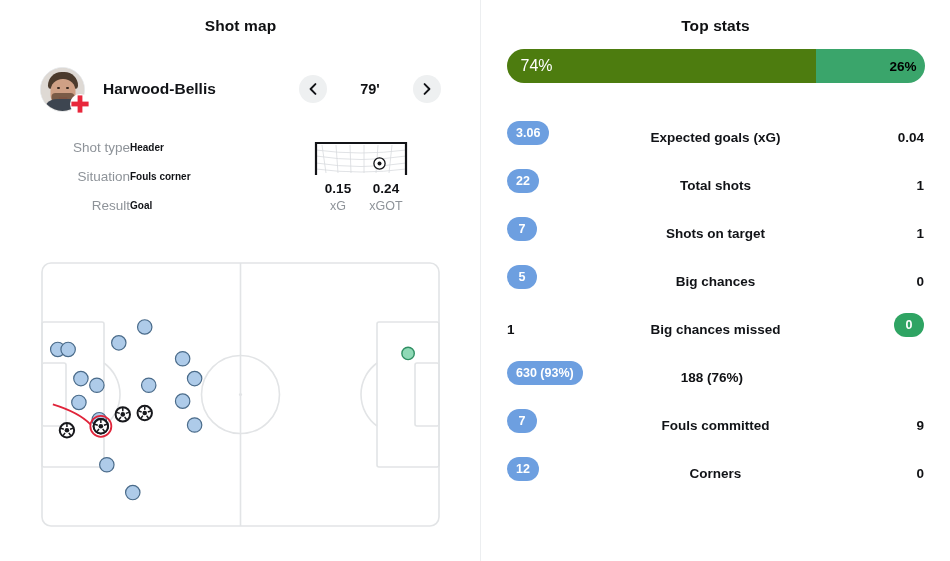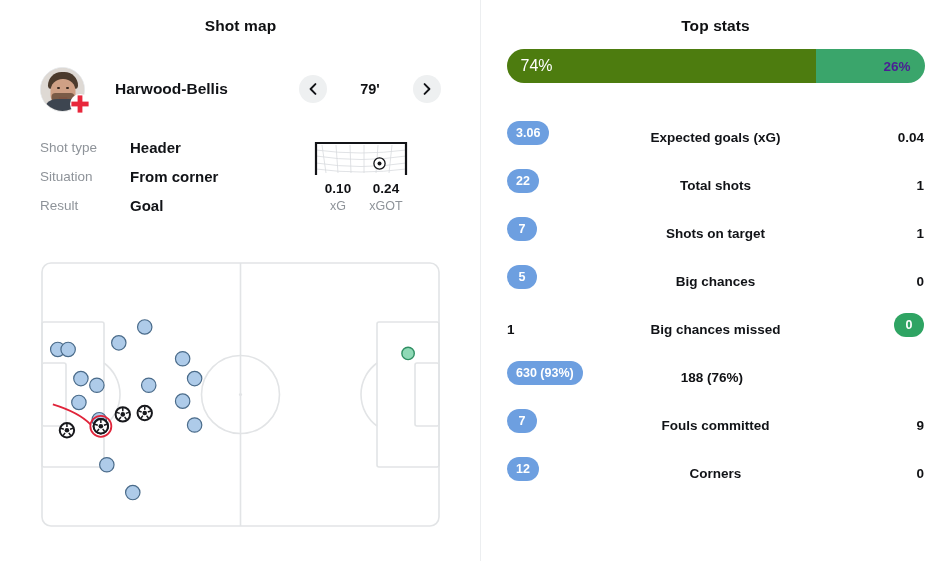--- a/index.html
+++ b/index.html
@@ -80,21 +80,21 @@
   .av-body {
     position:absolute; left:50%; bottom:-2px; transform:translateX(-50%);
     width:40px; height:14px; border-radius:14px 14px 0 0; background:#3d4550;
   }
   .flag-badge {
     position: absolute; right: -5px; bottom: -2px;
     width: 20px; height: 20px;
     display:block;
   }
   .player-name {
-    margin-left: 30px;
+    margin-left: 18px;
     font-size: 15.5px;
     font-weight: bold;
     color: #111317;
   }
   .minute-nav {
     position: absolute; right: 40px; top: 50%;
     transform: translateY(-50%);
     display:flex; align-items:center; gap: 10px;
   }
   .nav-btn {
@@ -107,25 +107,25 @@
   .minute {
     width: 66px; text-align:center;
     font-size: 14.5px; font-weight: bold; color:#101114;
   }
 
   
   .details {
     position:absolute; left: 40px; top: 133px;
     width: 260px;
   }
-  .detail-row { display:flex; height: 29px; align-items:center; }
+  .detail-row { display:flex; height: 29px; align-items:center;text-align:right; }
   .detail-label {
     width: 90px; font-size: 13.5px; color:#8e9399; font-weight: normal;
   }
-  .detail-value { font-size: 15px; color:#111317; font-weight: bold; }
+  .detail-value { font-size: 10px; color:#111317; font-weight: bold; }
 
   
   .goal-box { position:absolute; left: 314px; top: 140px; width: 96px; }
   .goal-frame { position:relative; width: 94px; height: 35px; }
   .xg-nums { display:flex; margin-top: 6px; }
   .xg-cell { flex: 1; text-align:center; }
   .xg-val { font-size: 13.5px; font-weight: bold; color:#101114; }
   .xg-lbl { font-size: 12.5px; color:#8e9399; margin-top: 3px; }
 
   
@@ -145,21 +145,21 @@
     position:relative;
     margin: 14px auto 0; width: 418px; height: 34px;
     display:flex; border-radius: 17px; overflow:hidden;
   }
   .poss-home {
     background: #4d7c0f; display:flex; align-items:center;
     padding-left: 14px; color:#fff; font-size:16px; font-weight:normal;
   }
   .poss-away {
     background: #3aa56b; display:flex; align-items:center; justify-content:flex-end;
-    padding-right: 14px; color:#4c1d95; font-size:13.5px; font-weight:bold;
+    padding-right: 8px; color:#000000; font-size:13.5px; font-weight:bold;
     flex: 1;
   }
 
   .stats { margin-top: 14px; }
   .stat-row {
     position:relative; height: 48px;
     display:flex; align-items:flex-end;
     padding: 0 26px;
   }
   .stat-home, .stat-away {
@@ -225,21 +225,21 @@
       </div>
     </div>
 
     <div class="details">
       <div class="detail-row">
         <div class="detail-label">Shot type</div>
         <div class="detail-value">Header</div>
       </div>
       <div class="detail-row">
         <div class="detail-label">Situation</div>
-        <div class="detail-value">From corner</div>
+        <div class="detail-value">Fouls corner</div>
       </div>
       <div class="detail-row">
         <div class="detail-label">Result</div>
         <div class="detail-value">Goal</div>
       </div>
     </div>
 
     <div class="goal-box">
       <div class="goal-frame">
         <svg width="94" height="35" viewBox="0 0 94 35">
@@ -259,21 +259,21 @@
 
           <path d="M2 34 L2 3 L92 3 L92 34" fill="none" stroke="#121317" stroke-width="2.2" stroke-linecap="square"></path>
         </svg>
         <svg width="13" height="13" viewBox="0 0 13 13" style="position:absolute; left:59px; top:17px;">
           <circle cx="6.5" cy="6.5" r="5.6" fill="#ffffff" stroke="#121317" stroke-width="1.3"></circle>
           <circle cx="6.5" cy="6.5" r="2" fill="#121317"></circle>
         </svg>
       </div>
       <div class="xg-nums">
         <div class="xg-cell">
-          <div class="xg-val">0.10</div>
+          <div class="xg-val">0.15</div>
           <div class="xg-lbl">xG</div>
         </div>
         <div class="xg-cell">
           <div class="xg-val">0.24</div>
           <div class="xg-lbl">xGOT</div>
         </div>
       </div>
     </div>
 
     <div class="pitch-wrap">

